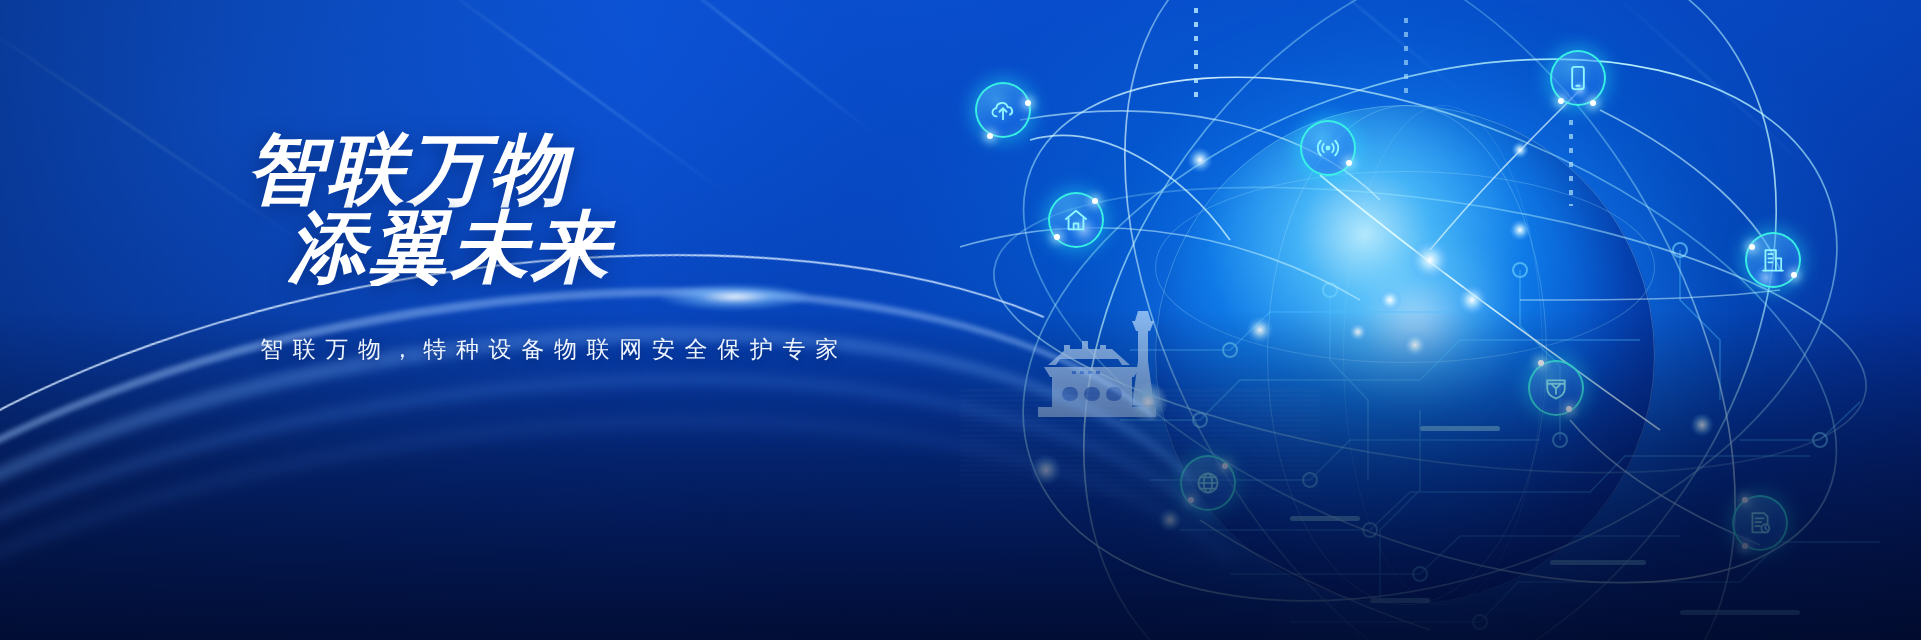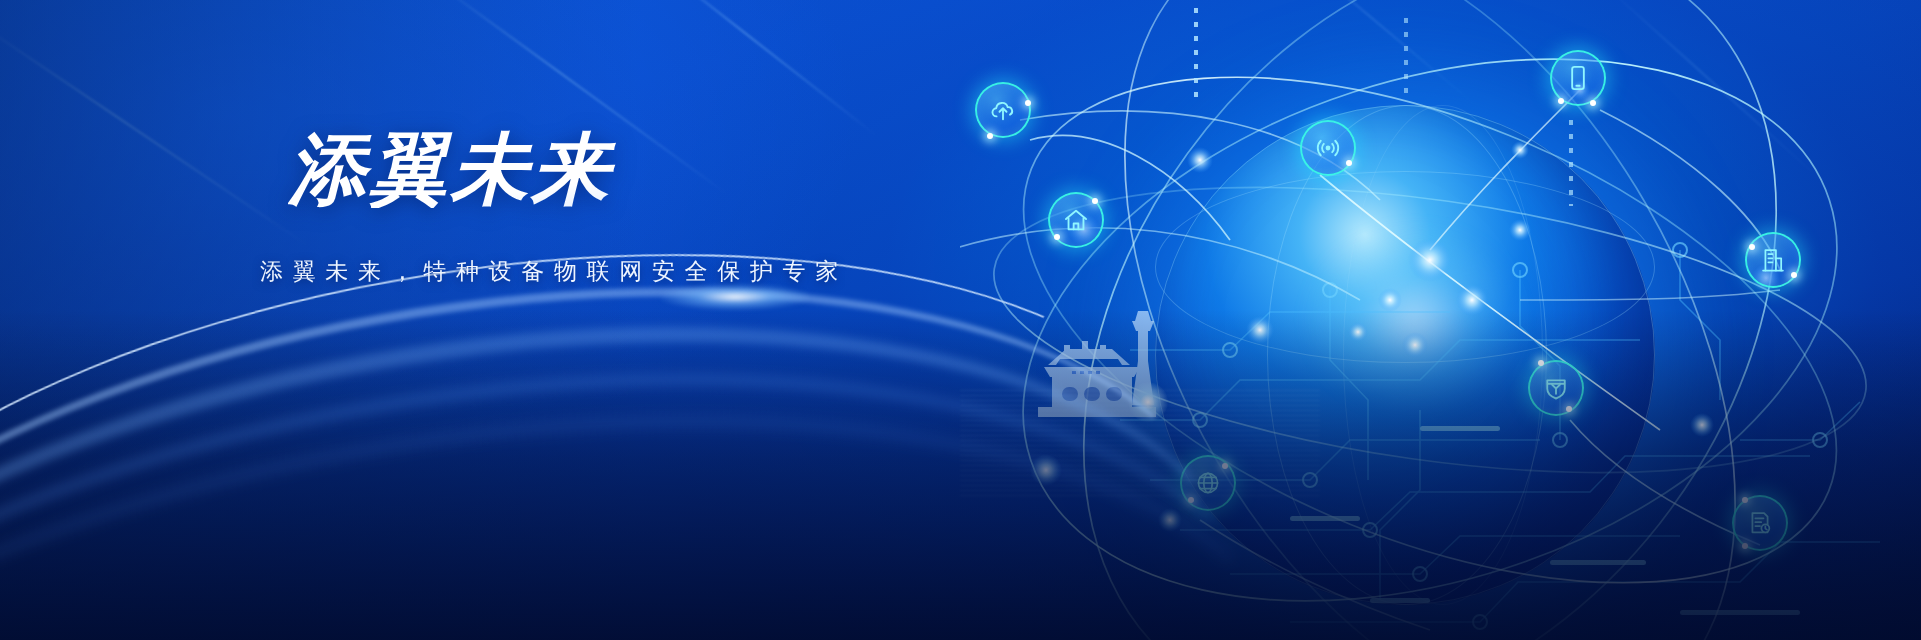--- a/index.html
+++ b/index.html
@@ -384,17 +384,18 @@
   <div class="trails">
     <div class="trail t5"></div>
     <div class="trail t4"></div>
     <div class="trail t3"></div>
     <div class="trail t2"></div>
     <div class="trail t1"></div>
     <div class="glow-dot"></div>
   </div>
 
   <div class="copy">
+    <h1 class="headline l1">智联万物</h1>
     <h1 class="headline l2">添翼未来</h1>
-    <p class="subtitle">添翼未来，特种设备物联网安全保护专家</p>
+    <p class="subtitle">智联万物，特种设备物联网安全保护专家</p>
   </div>
 
 </div>
 
 </body></html>

